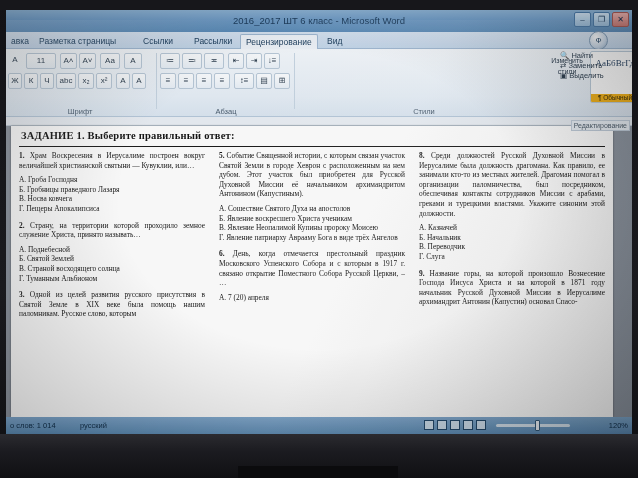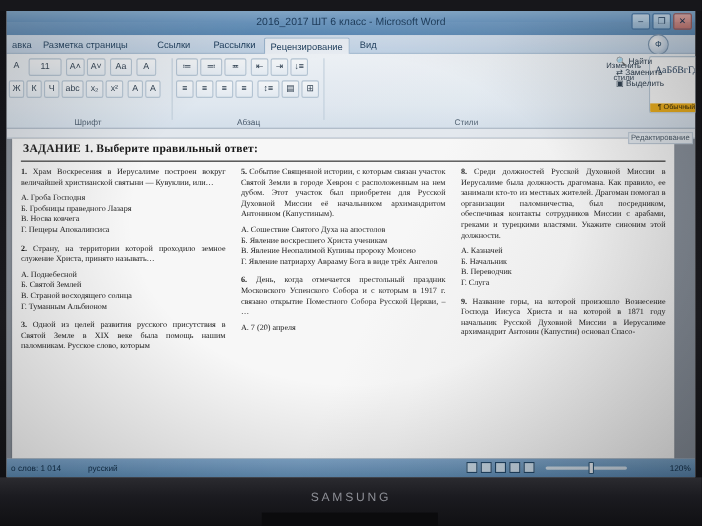--- a/index.html
+++ b/index.html
@@ -373,15 +373,14 @@
         <div class="zoomknob"></div>
         <div class="sb-right">120%</div>
       </div>
 
     </div>
     <div class="glare"></div>
   </div>
 
   <div class="vign"></div>
   <div id="bezel-bottom"></div>
-  <div id="brand">SAMSUNG</div>
   <div id="stand"></div>
 </div>
 
 </body></html>

